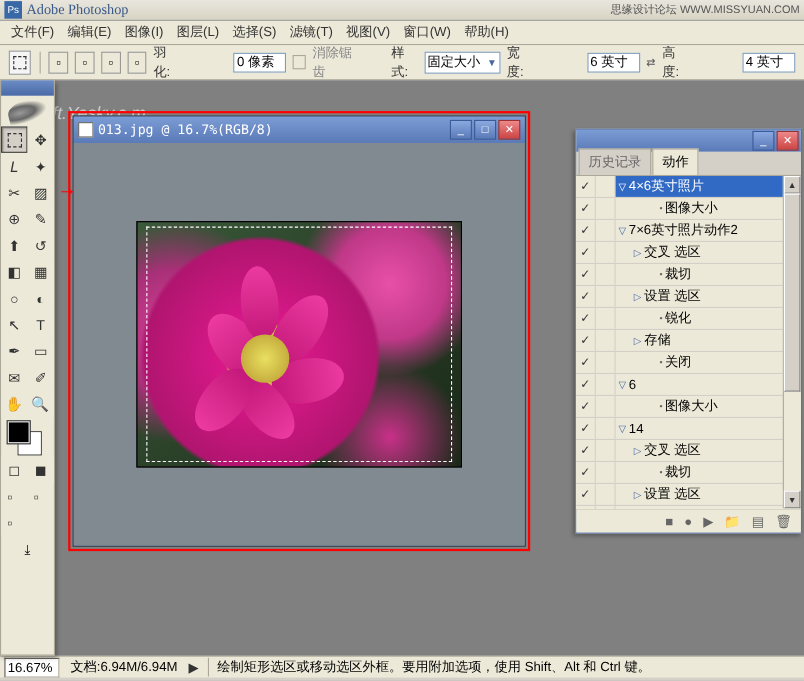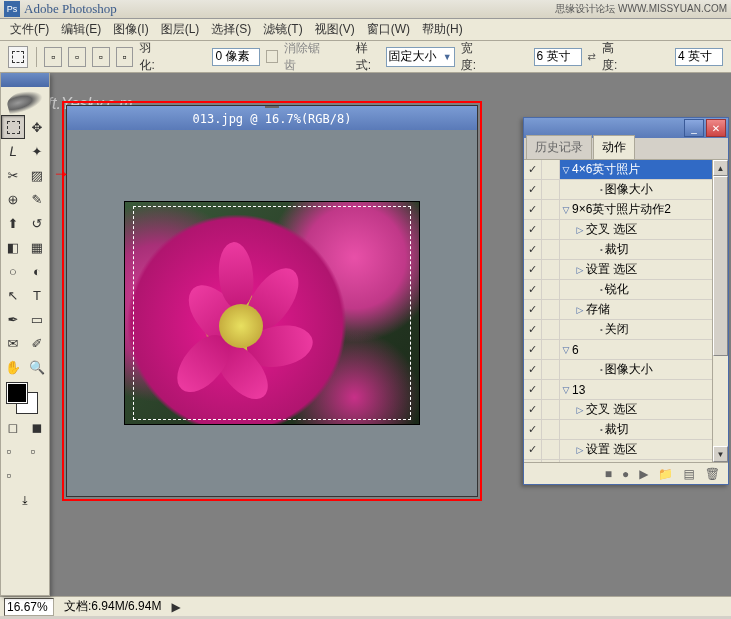--- a/index.html
+++ b/index.html
@@ -40,21 +40,21 @@
 .fg-color { position: absolute; top: 4px; left: 6px; width: 20px; height: 20px; background: #000; border: 1px solid #fff; box-shadow: 0 0 0 1px #333; }
 .bg-color { position: absolute; top: 14px; left: 16px; width: 20px; height: 20px; background: #fff; border: 1px solid #fff; box-shadow: 0 0 0 1px #333; }
 .mode-btns { display: grid; grid-template-columns: 1fr 1fr; }
 .jump-btn { height: 26px; display: flex; align-items: center; justify-content: center; }
 
 .red-arrow { position: absolute; top: 88px; left: 52px; z-index: 20; color: red; font-size: 18px; font-weight: bold; }
 
 .canvas-area { flex: 1; position: relative; }
 .doc-window { position: absolute; top: 28px; left: 12px; width: 420px; height: 400px; border: 2px solid red; z-index: 10; }
 .doc-inner { position: absolute; inset: 2px; background: #6b8cc4; border: 1px solid #333; }
-.doc-titlebar { height: 24px; background: linear-gradient(to bottom, #7b9cd4, #5a7ab8); display: flex; align-items: center; padding: 0 4px; gap: 4px; flex-direction: column; }
+.doc-titlebar { height: 24px; background: linear-gradient(to bottom, #7b9cd4, #5a7ab8); display: flex; align-items: center; padding: 0 4px; gap: 4px; }
 .doc-titlebar .file-icon { width: 14px; height: 14px; background: #fff; border: 1px solid #666; }
 .doc-titlebar .doc-title { color: #fff; font-family: monospace; }
 .doc-titlebar .win-btns { margin-left: auto; display: flex; gap: 2px; }
 .win-btn { width: 20px; height: 18px; background: linear-gradient(to bottom, #8aa8e0, #5a7ab8); border: 1px solid #3a5a98; display: flex; align-items: center; justify-content: center; color: #fff; font-size: 10px; cursor: pointer; }
 .win-btn.close { background: linear-gradient(to bottom, #e88, #c44); border-color: #933; }
 .doc-canvas { background: #808a90; position: absolute; top: 24px; left: 0; right: 0; bottom: 0; display: flex; align-items: center; justify-content: center; }
 .image-frame { width: 296px; height: 224px; background: #222; border: 1px solid #000; position: relative; overflow: hidden; }
 .marquee-sel { position: absolute; top: 4px; left: 8px; right: 8px; bottom: 4px; border: 1px dashed #fff; z-index: 2; }
 .flower-bg { position: absolute; inset: 0; background: radial-gradient(circle at 38% 55%, #dfd960 0%, #c9b840 14%, transparent 15%), radial-gradient(circle at 38% 55%, #d91889 15%, #b0156f 48%, transparent 50%), radial-gradient(circle at 78% 25%, #e850a8 0%, #c03888 18%, transparent 30%), radial-gradient(circle at 12% 45%, #d84098 0%, #a83078 20%, transparent 35%), radial-gradient(circle at 78% 88%, #c83088 0%, transparent 22%), linear-gradient(135deg, #3a5a3a 0%, #2a4028 50%, #1a2818 100%); }
 
@@ -251,21 +251,21 @@
             </div>
           </div>
           <div class="action-row">
             <div class="check-col">
               <span class="check">✓</span>
             </div>
             <div class="dlg-col"></div>
             <div class="tree-col">
               <span class="indent" style="width:0px"></span>
               <span class="disclosure">▽</span>
-              <span>9×6英寸照片动作2</span>
+              <span>7×6英寸照片动作2</span>
             </div>
           </div>
           <div class="action-row">
             <div class="check-col">
               <span class="check">✓</span>
             </div>
             <div class="dlg-col"></div>
             <div class="tree-col">
               <span class="indent" style="width:14px"></span>
               <span class="disclosure">▷</span>
@@ -354,21 +354,21 @@
             </div>
           </div>
           <div class="action-row">
             <div class="check-col">
               <span class="check">✓</span>
             </div>
             <div class="dlg-col"></div>
             <div class="tree-col">
               <span class="indent" style="width:0px"></span>
               <span class="disclosure">▽</span>
-              <span>13</span>
+              <span>14</span>
             </div>
           </div>
           <div class="action-row">
             <div class="check-col">
               <span class="check">✓</span>
             </div>
             <div class="dlg-col"></div>
             <div class="tree-col">
               <span class="indent" style="width:14px"></span>
               <span class="disclosure">▷</span>
@@ -422,13 +422,14 @@
         <span>🗑</span>
       </div>
     </div>
   </div>
 </div>
 
 <div class="statusbar">
   <span class="zoom">16.67%</span>
   <span class="docinfo">文档:6.94M/6.94M</span>
   <span class="play">▶</span>
+  <span class="hint">绘制矩形选区或移动选区外框。要用附加选项，使用 Shift、Alt 和 Ctrl 键。</span>
 </div>
 
 </body></html>

